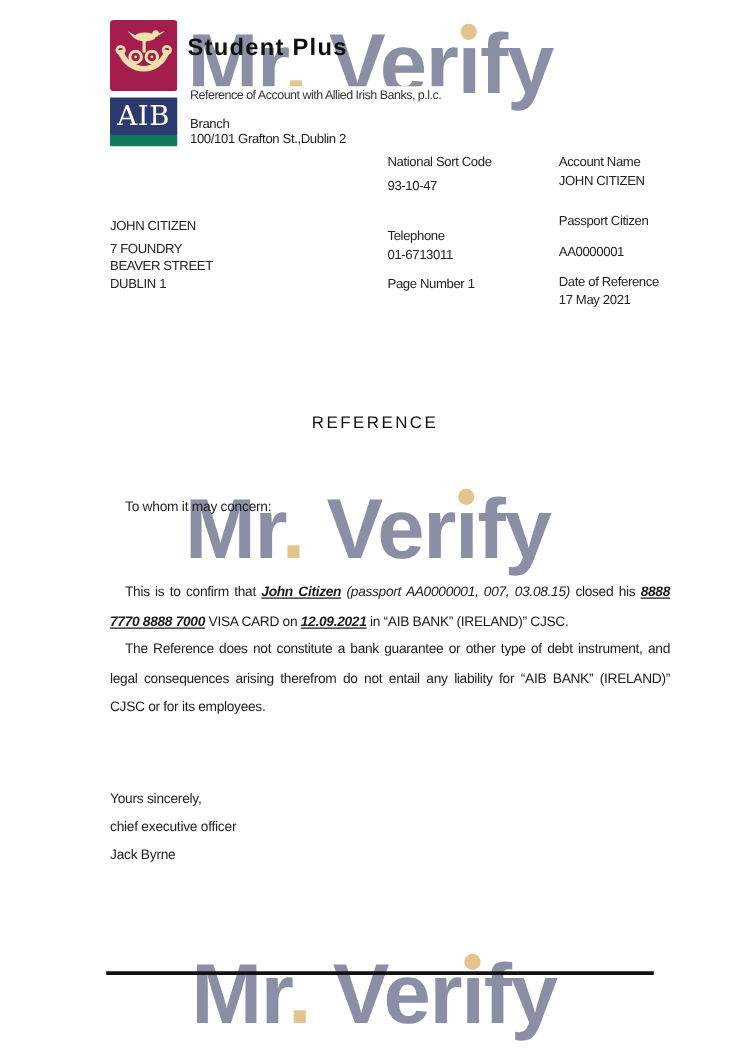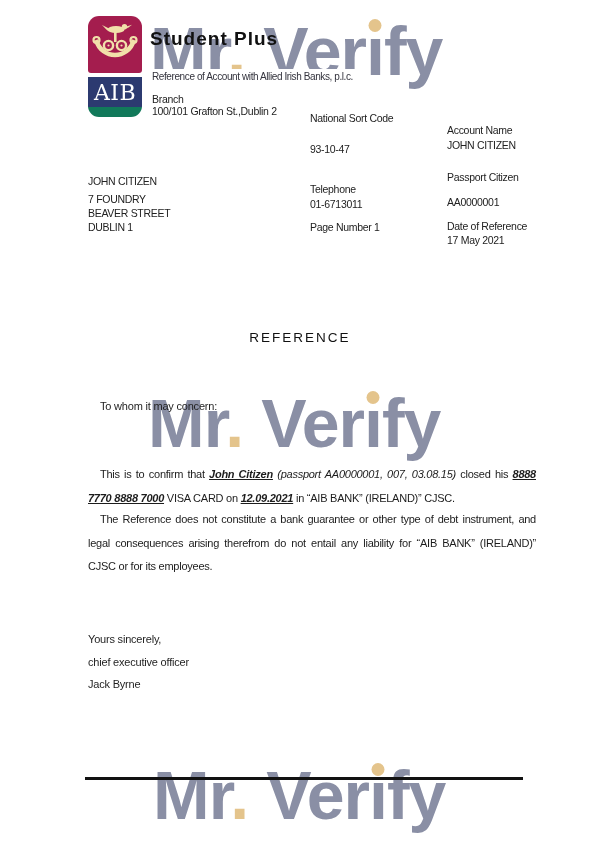--- a/index.html
+++ b/index.html
@@ -12,21 +12,21 @@
   .wm-gold{color:#e4c48c;}
   .wm-i{position:relative;display:inline-block;}
   .wm-dot{position:absolute;top:2px;left:50%;transform:translateX(-50%);
           width:13px;height:13px;border-radius:50%;background:#e4c48c;}
 
   
   .content{position:absolute;inset:0;z-index:2;}
   .abs{position:absolute;}
 
   
-  .logo{left:88px;top:16px;width:54px;height:101px;border-radius:11px;overflow:hidden;}
+  .logo{left:88px;top:16px;width:54px;height:101px;border-radius:1px;overflow:hidden;}
   .logo-navy{width:54px;height:30px;background:#2c3a70;display:flex;align-items:center;justify-content:center;
              color:#ffffff;font-family:"DejaVu Serif",serif;font-size:22px;letter-spacing:0.5px;}
   .logo-green{width:54px;height:14px;background:#11795a;}
 
   
   .product-title{left:150px;top:28px;font-size:19px;font-weight:bold;letter-spacing:1px;color:#111;}
   .subtitle{left:150px;top:69px;font-size:10px;letter-spacing:-0.4px;color:#33333d;
             background:#ffffff;padding:2px 4px 2px 2px;}
   .small{font-size:10.5px;letter-spacing:-0.3px;color:#222;}
   .branch-label{left:152px;top:93px;}
@@ -99,21 +99,21 @@
     <div class="abs small branch-label">Branch</div>
     <div class="abs small branch-address">100/101 Grafton St.,Dublin 2</div>
 
     <div class="abs small recipient">
       <div class="name">JOHN CITIZEN</div>
       <div>7 FOUNDRY</div>
       <div>BEAVER STREET</div>
       <div>DUBLIN 1</div>
     </div>
 
-    <div class="abs small mid" style="top:112px">National Sort Code</div>
+    <div class="abs small mid" style="top:124px">National Sort Code</div>
     <div class="abs small mid" style="top:143px">93-10-47</div>
     <div class="abs small mid" style="top:183px">Telephone</div>
     <div class="abs small mid" style="top:198px">01-6713011</div>
     <div class="abs small mid" style="top:221px">Page Number 1</div>
 
     <div class="abs small right" style="top:124px">Account Name</div>
     <div class="abs small right" style="top:139px">JOHN CITIZEN</div>
     <div class="abs small right" style="top:171px">Passport Citizen</div>
     <div class="abs small right" style="top:196px">AA0000001</div>
     <div class="abs small right" style="top:220px">Date of Reference</div>

